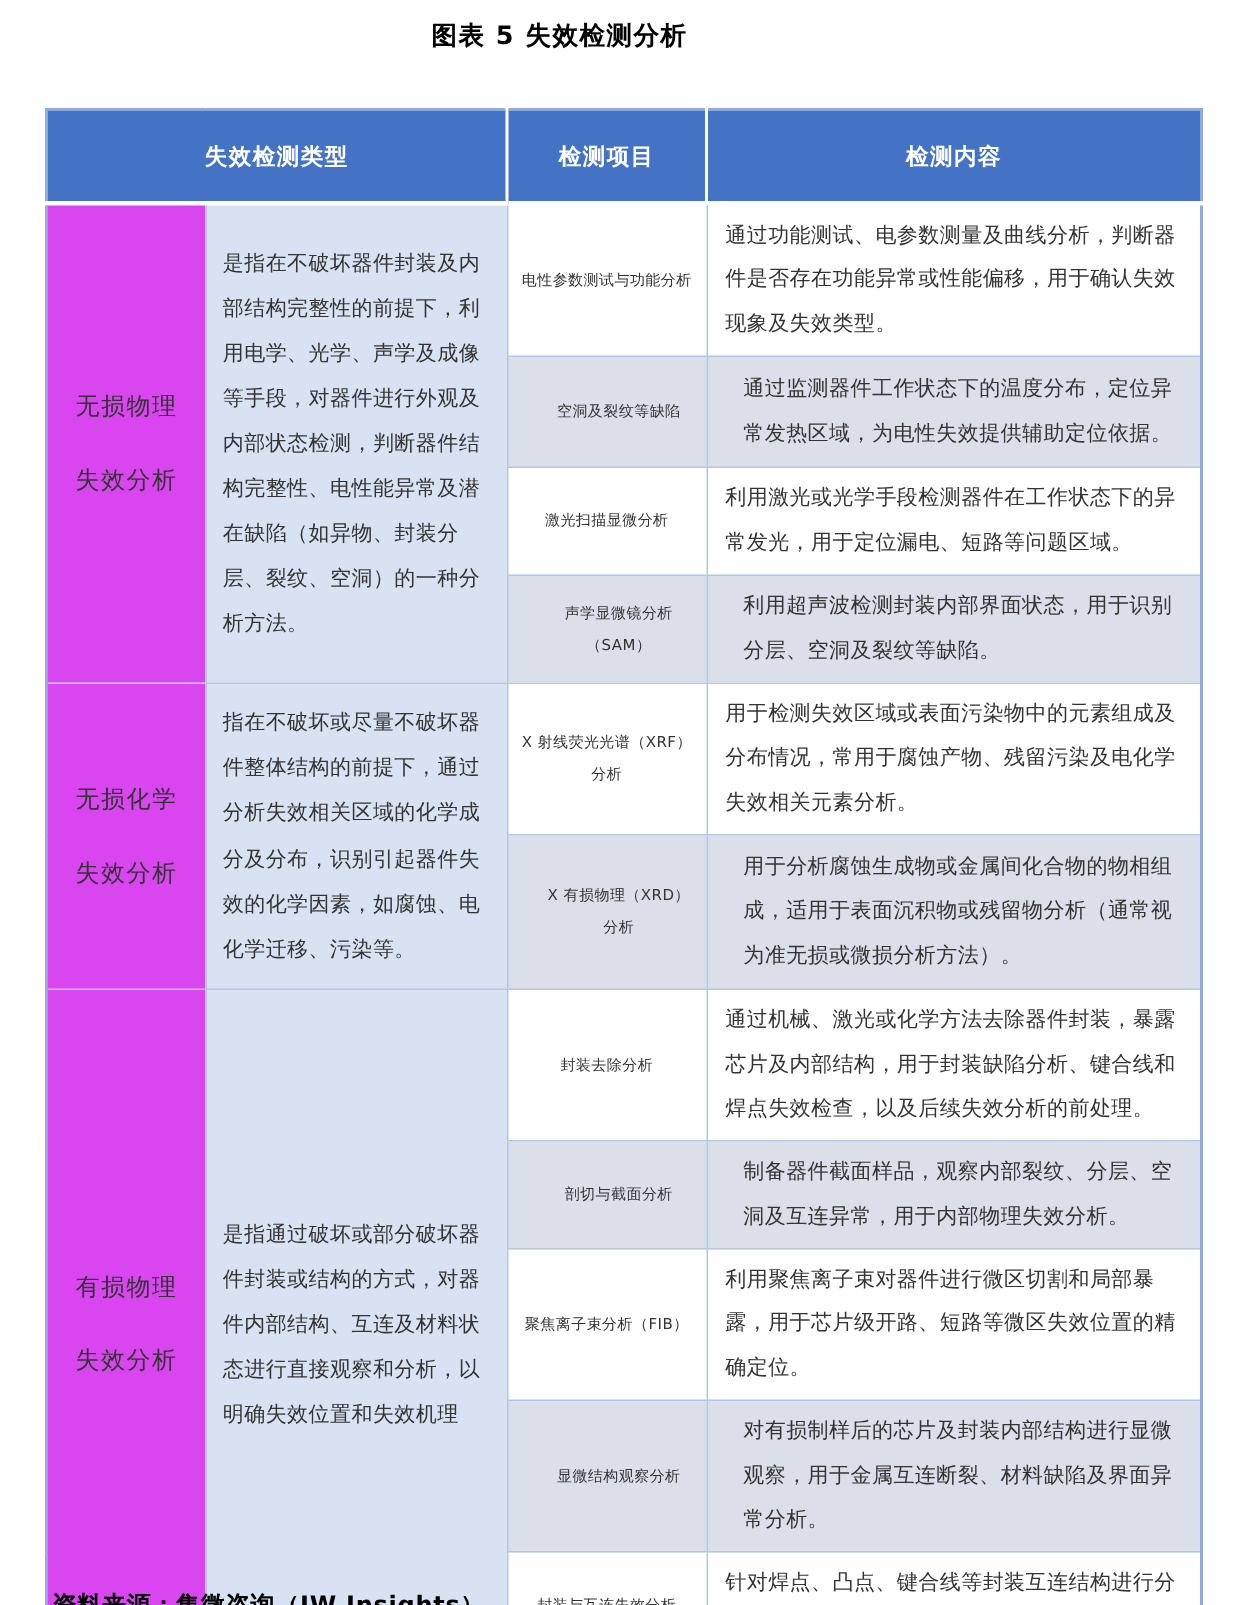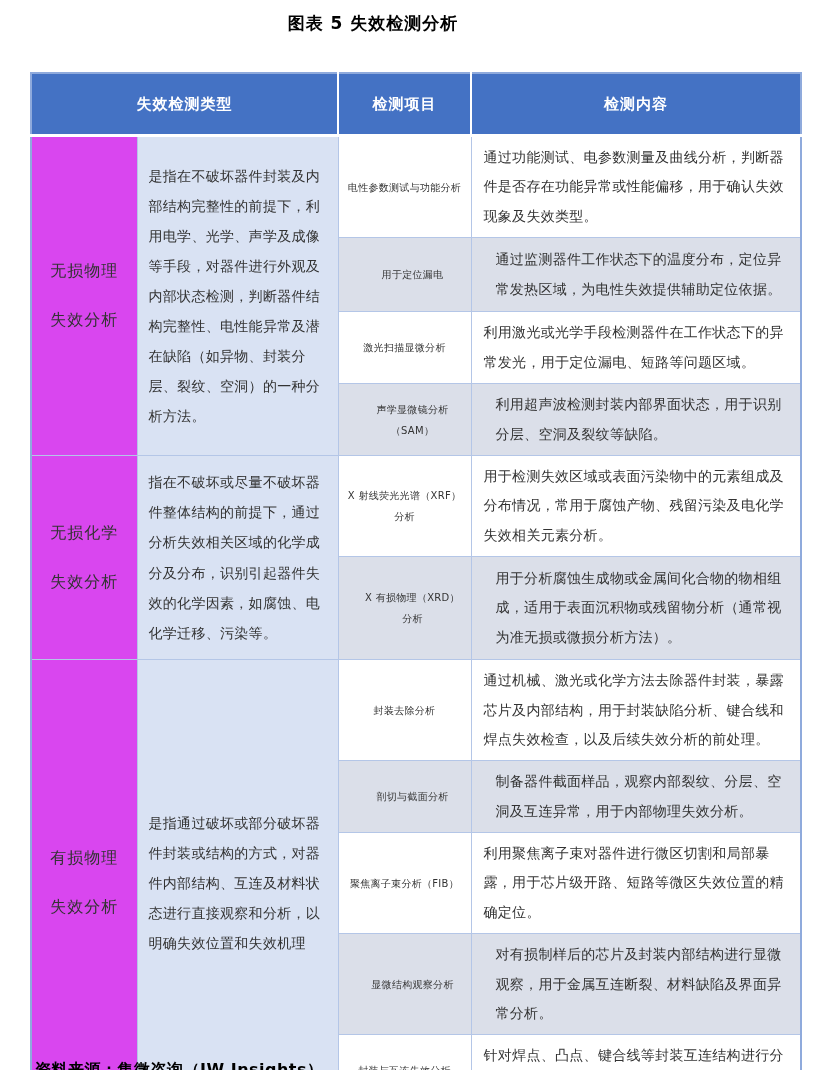--- a/index.html
+++ b/index.html
@@ -80,21 +80,21 @@
       <tr class="band-white" style="height:95px">
         <td class="type-cell" rowspan="4">
           <div class="tline1">无损物理</div>
           <div>失效分析</div>
         </td>
         <td class="desc-cell" rowspan="4">是指在不破坏器件封装及内部结构完整性的前提下，利用电学、光学、声学及成像等手段，对器件进行外观及内部状态检测，判断器件结构完整性、电性能异常及潜在缺陷（如异物、封装分层、裂纹、空洞）的一种分析方法。</td>
         <td class="item-cell band">电性参数测试与功能分析</td>
         <td class="content-cell band">通过功能测试、电参数测量及曲线分析，判断器件是否存在功能异常或性能偏移，用于确认失效现象及失效类型。</td>
       </tr>
       <tr class="band-gray" style="height:74px">
-        <td class="item-cell band">用于定位漏电</td>
+        <td class="item-cell band">空洞及裂纹等缺陷</td>
         <td class="content-cell band">通过监测器件工作状态下的温度分布，定位异常发热区域，为电性失效提供辅助定位依据。</td>
       </tr>
       <tr class="band-white" style="height:72px">
         <td class="item-cell band">激光扫描显微分析</td>
         <td class="content-cell band">利用激光或光学手段检测器件在工作状态下的异常发光，用于定位漏电、短路等问题区域。</td>
       </tr>
       <tr class="band-gray" style="height:61px">
         <td class="item-cell band">声学显微镜分析（SAM）</td>
         <td class="content-cell band">利用超声波检测封装内部界面状态，用于识别分层、空洞及裂纹等缺陷。</td>
       </tr>

